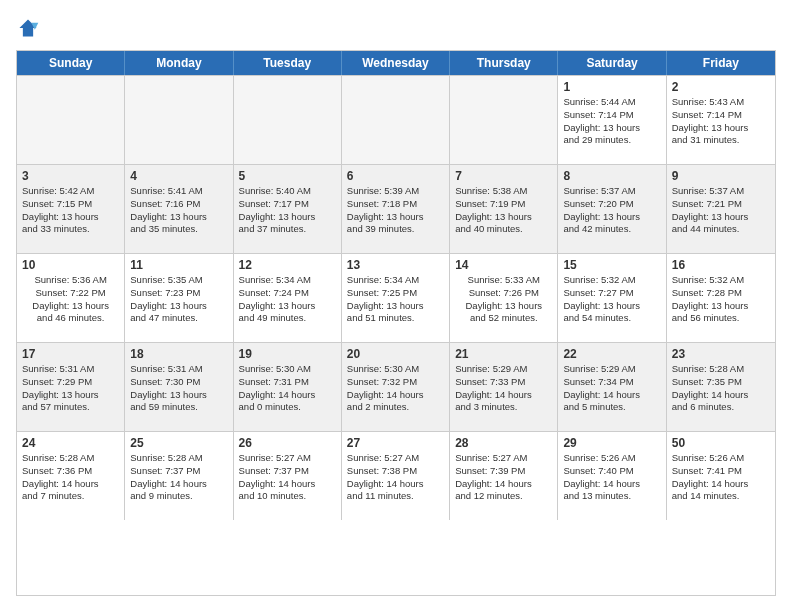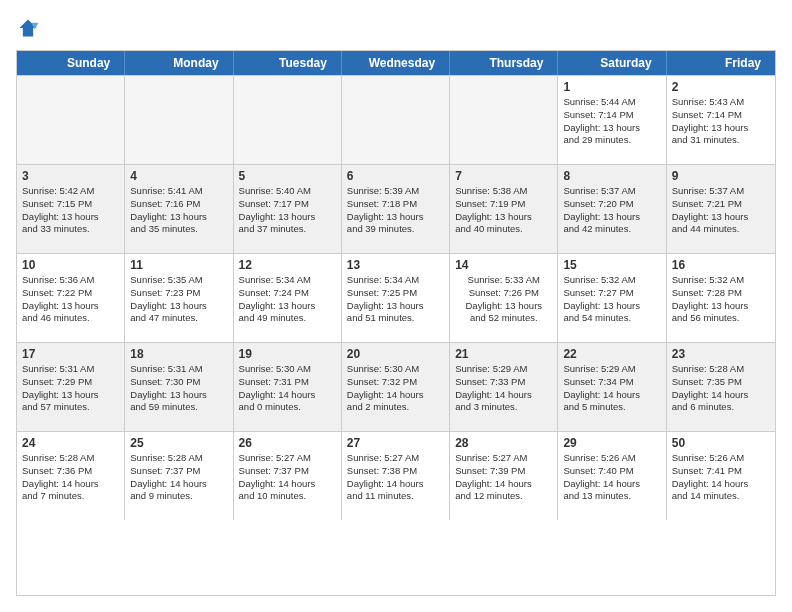--- a/index.html
+++ b/index.html
@@ -67,21 +67,21 @@
       display: grid;
       grid-template-columns: repeat(7, 1fr);
       background: #2a6db5;
     }
     .cal-header-cell {
       color: #fff;
       font-size: 12px;
       font-weight: bold;
       padding: 5px 14px;
       border-right: 1px solid #5590c8;
-      text-align: right;
+      text-align: center;
     }
     .cal-header-cell:last-child { border-right: none; }
     .cal-body {
       display: flex;
       flex-direction: column;
     }
     .cal-row {
       display: grid;
       grid-template-columns: repeat(7, 1fr);
       border-top: 1px solid #ccc;
@@ -210,21 +210,21 @@
             <span class="day-num">9</span>
             <div class="cell-text" style="white-space: pre-line;">Sunrise: 5:37 AM
 Sunset: 7:21 PM
 Daylight: 13 hours
 and 44 minutes.</div>
           </div>
         </div>
         <div class="cal-row">
           <div class="cal-cell">
             <span class="day-num">10</span>
-            <div class="cell-text" style="white-space: pre-line;">Sunrise: 5:36 AM
+            <div class="cell-text" style="white-space: pre-line; text-align: center;">Sunrise: 5:36 AM
 Sunset: 7:22 PM
 Daylight: 13 hours
 and 46 minutes.</div>
           </div>
           <div class="cal-cell">
             <span class="day-num">11</span>
             <div class="cell-text" style="white-space: pre-line;">Sunrise: 5:35 AM
 Sunset: 7:23 PM
 Daylight: 13 hours
 and 47 minutes.</div>

